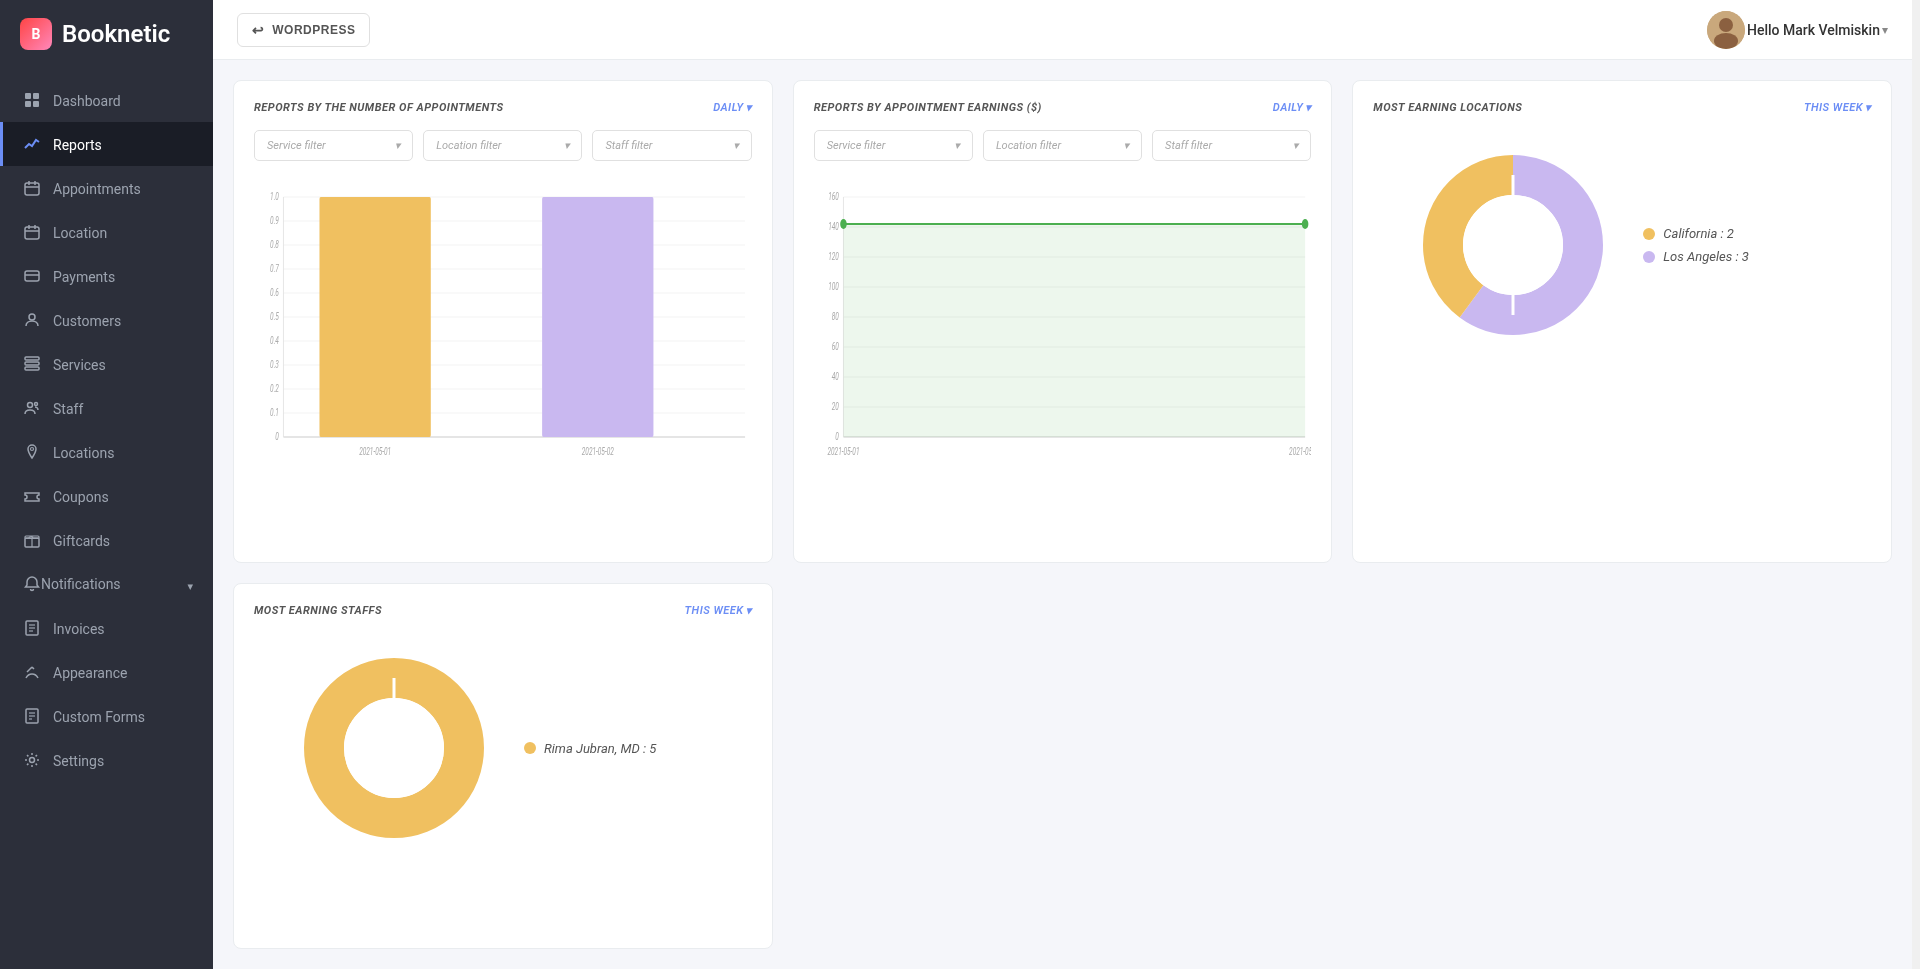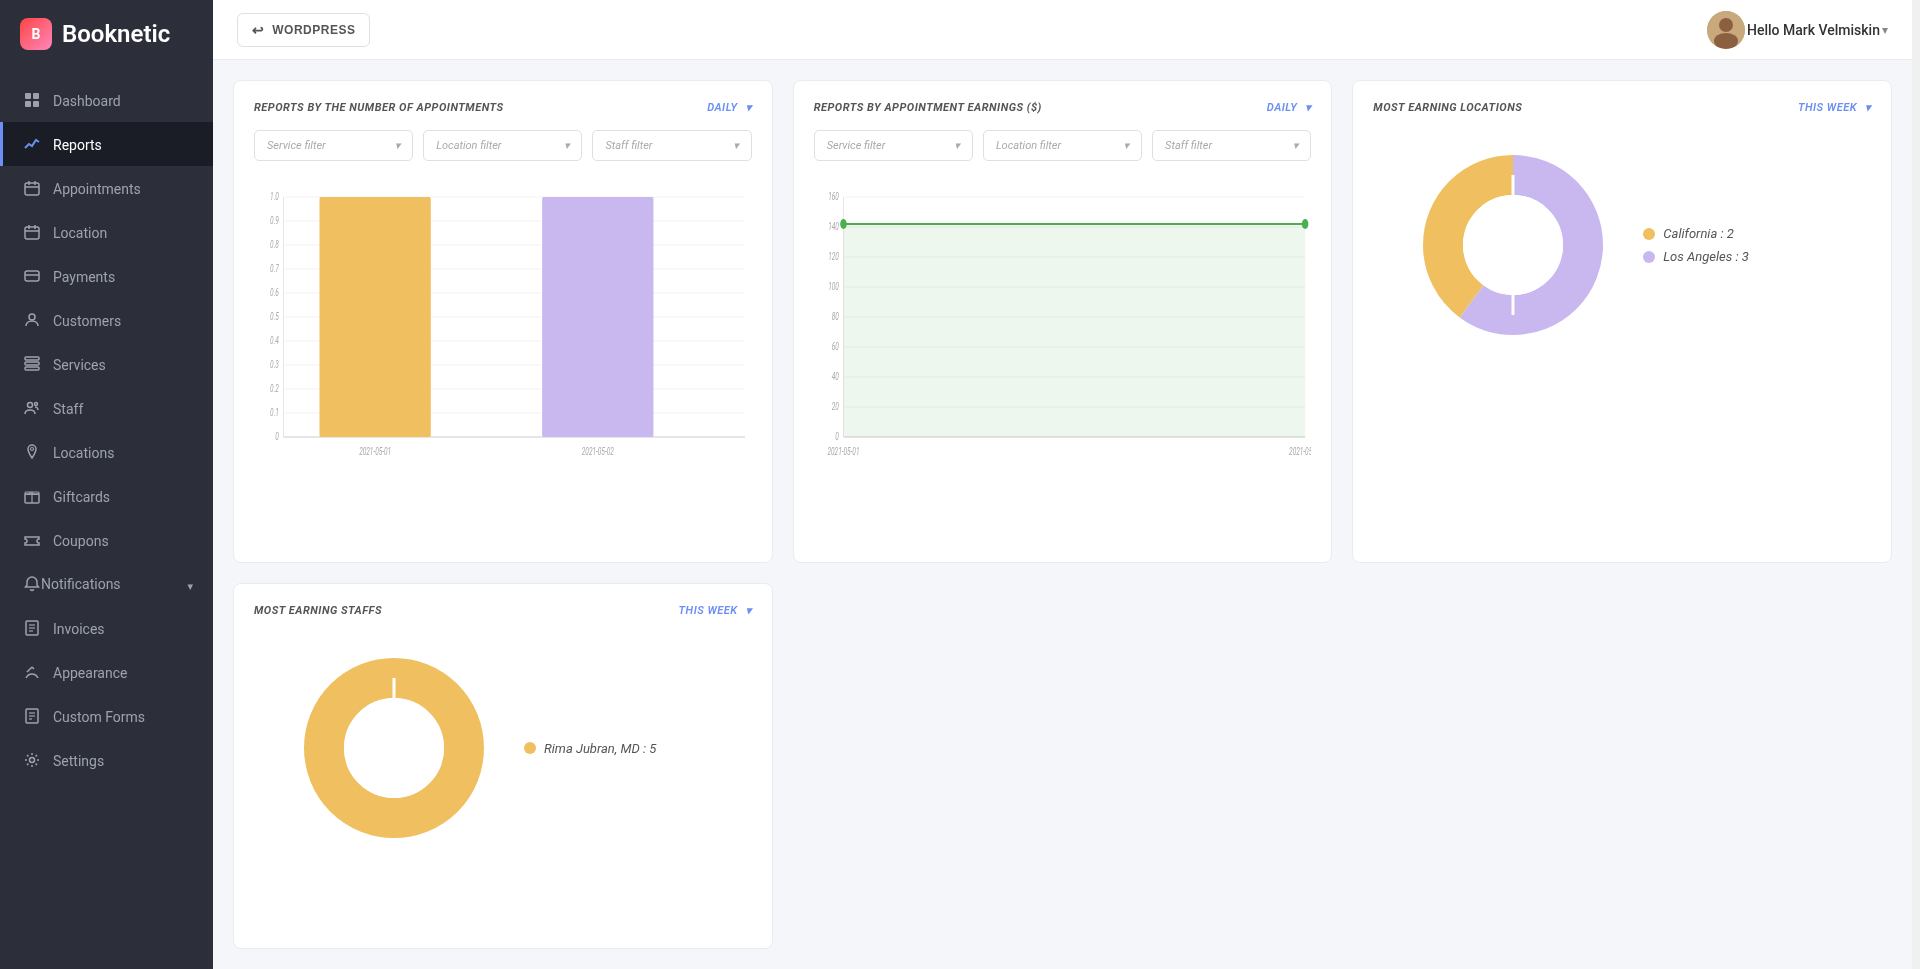--- a/index.html
+++ b/index.html
@@ -141,21 +141,21 @@
     }
     .card-title {
       font-size: 11px;
       font-weight: 700;
       color: #555;
       letter-spacing: 0.5px;
       text-transform: uppercase;
     }
     .card-period {
       display: flex;
-      gap: 8px;
+      gap: 2px;
       font-size: 11px;
       color: #6c8ef5;
       font-weight: 600;
       cursor: pointer;
       letter-spacing: 0.5px;
     }
     .filters {
       display: flex;
       gap: 10px;
       margin-bottom: 16px;
@@ -338,36 +338,36 @@
             <path d="M8 1C5.8 1 4 2.8 4 5c0 3 4 9 4 9s4-6 4-9c0-2.2-1.8-4-4-4z" stroke="#9ca3af" stroke-width="1.5" fill="none"></path>
             <circle cx="8" cy="5" r="1.5" stroke="#9ca3af" stroke-width="1.2" fill="none"></circle>
           </svg>
       </span>
       <span>Locations</span>
     </div>
 
     <div class="nav-item">
       <span class="nav-icon">
         <svg width="16" height="16" viewBox="0 0 16 16" fill="none">
+            <path d="M1 5h14v2a2 2 0 0 0 0 4v2H1v-2a2 2 0 0 0 0-4V5z" stroke="#9ca3af" stroke-width="1.5" fill="none"></path>
+          </svg>
+      </span>
+      <span>Coupons</span>
+    </div>
+
+    <div class="nav-item">
+      <span class="nav-icon">
+        <svg width="16" height="16" viewBox="0 0 16 16" fill="none">
             <rect x="1" y="6" width="14" height="9" rx="1" stroke="#9ca3af" stroke-width="1.5" fill="none"></rect>
             <line x1="8" y1="6" x2="8" y2="15" stroke="#9ca3af" stroke-width="1.2"></line>
             <path d="M5 6c0-2 6-2 3 0" stroke="#9ca3af" stroke-width="1.2" fill="none"></path>
             <rect x="1" y="4" width="14" height="2.5" rx="1" stroke="#9ca3af" stroke-width="1.2" fill="none"></rect>
           </svg>
       </span>
       <span>Giftcards</span>
-    </div>
-
-    <div class="nav-item">
-      <span class="nav-icon">
-        <svg width="16" height="16" viewBox="0 0 16 16" fill="none">
-            <path d="M1 5h14v2a2 2 0 0 0 0 4v2H1v-2a2 2 0 0 0 0-4V5z" stroke="#9ca3af" stroke-width="1.5" fill="none"></path>
-          </svg>
-      </span>
-      <span>Coupons</span>
     </div>
 
     <div class="nav-item has-arrow">
       <div class="nav-left">
         <span class="nav-icon">
           <svg width="16" height="16" viewBox="0 0 16 16" fill="none">
               <path d="M8 1a5 5 0 0 1 5 5v3l1.5 2H1.5L3 9V6a5 5 0 0 1 5-5z" stroke="#9ca3af" stroke-width="1.5" fill="none"></path>
               <path d="M6.5 13a1.5 1.5 0 0 0 3 0" stroke="#9ca3af" stroke-width="1.5" fill="none"></path>
             </svg>
         </span>

